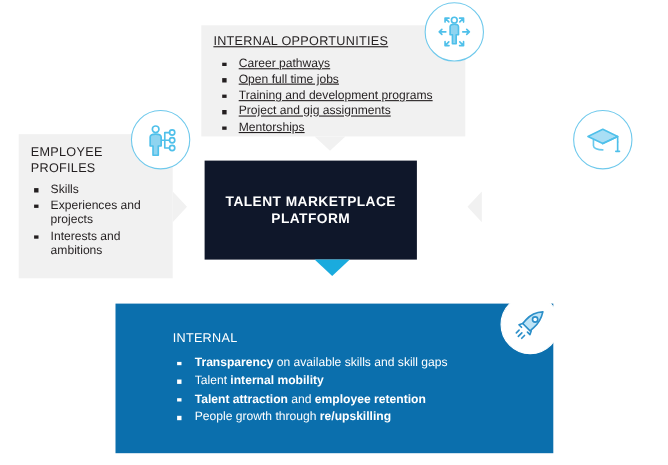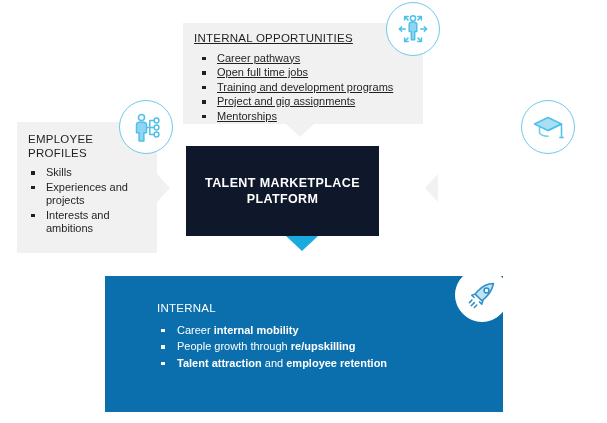--- a/index.html
+++ b/index.html
@@ -214,23 +214,24 @@
 
   <div class="panel" id="panel-platform">
     <div class="platform-label">TALENT MARKETPLACE
 PLATFORM</div>
   </div>
   <div class="arrow-down-blue"></div>
 
   <div class="panel" id="panel-benefits">
     <div class="panel-title">INTERNAL</div>
     <ul class="bullets" id="benefits-list">
-        <li><span>Career </span><b>internal mobility</b></li>
+        <li><b>Transparency</b><span> on available skills and skill gaps</span></li>
+        <li><span>Talent </span><b>internal mobility</b></li>
+        <li><b>Talent attraction</b><span> and </span><b>employee retention</b></li>
         <li><span>People growth through </span><b>re/upskilling</b></li>
-        <li><b>Talent attraction</b><span> and </span><b>employee retention</b></li>
       </ul>
   </div>
 
   <div class="icon-badge" id="icon-mobility">
     <svg width="34" height="34" viewBox="0 0 34 34" fill="none" stroke="#4fc0ea" stroke-width="1.5" stroke-linecap="round" stroke-linejoin="round">
       <circle cx="17" cy="6.3" r="2.6" fill="none"></circle>
       <path d="M13.2 12.4c0-1.5 1.5-2.4 3.8-2.4s3.8.9 3.8 2.4v7.2h-2.1v8.2h-3.4v-8.2h-2.1z" fill="#8fd4f0" stroke="#4fc0ea"></path>
       <path d="M8.6 4.5v3.6M8.6 4.5h3.6M8.6 4.5l3.4 3.4"></path>
       <path d="M25.4 4.5v3.6M25.4 4.5h-3.6M25.4 4.5l-3.4 3.4"></path>
       <path d="M8.6 29.5v-3.6M8.6 29.5h3.6M8.6 29.5l3.4-3.4"></path>

